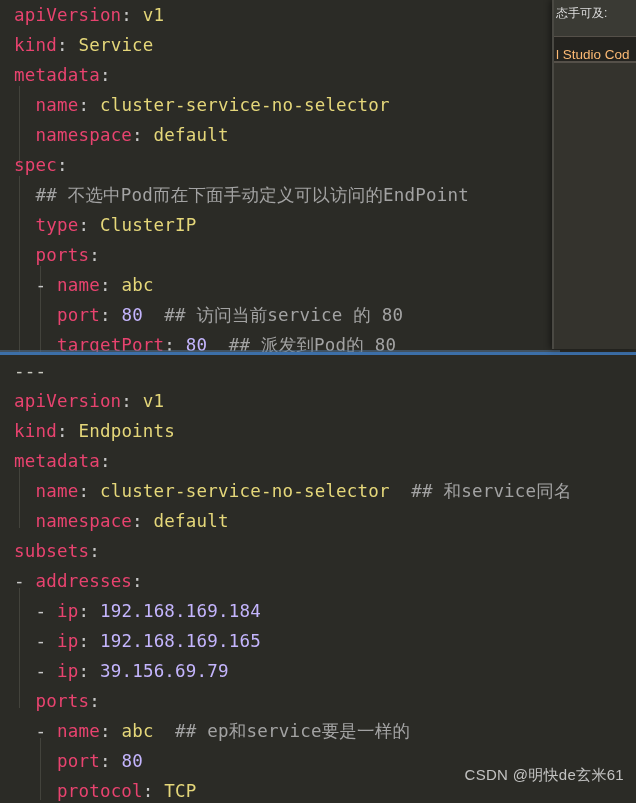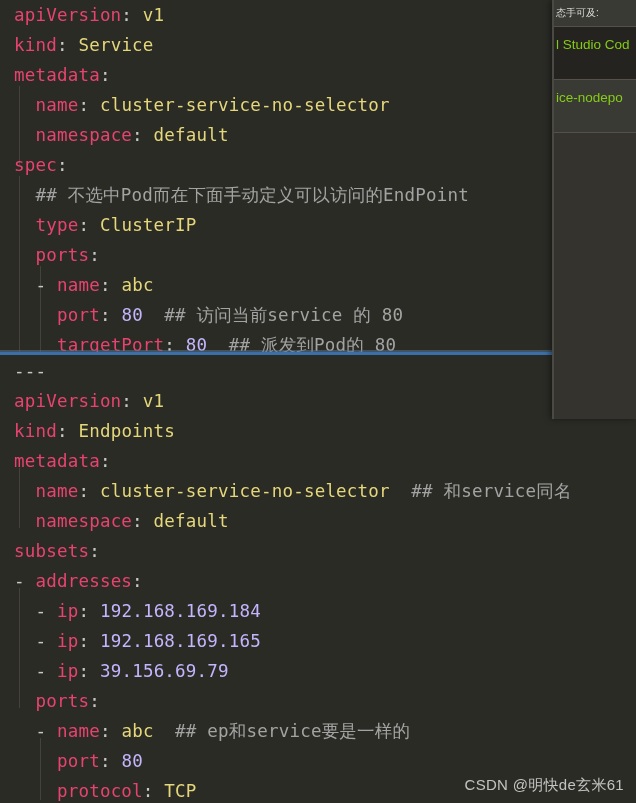--- a/index.html
+++ b/index.html
@@ -83,59 +83,59 @@
     position: absolute;
     left: 552px;
     top: 0px;
     width: 84px;
     background: #3a3a34;
     font-family: "Liberation Sans", sans-serif;
     box-shadow: -2px 0 6px rgba(0,0,0,.45);
     overflow: hidden;
   }
   .ov-header {
-    height: 26px;
+    height: 36px;
     line-height: 26px;
     padding-left: 4px;
-    font-size: 10px;
+    font-size: 12px;
     color: #dcdcdc;
     background: #3a3a34;
     white-space: nowrap;
     overflow: hidden;
   }
   .ov-divider {
     height: 1px;
     background: #555049;
   }
   .ov-item {
-    height: 52px;
+    height: 24px;
     line-height: 36px;
     padding-left: 4px;
     font-size: 13.5px;
-    color: #84cc16;
+    color: #fdba74;
     white-space: nowrap;
     overflow: hidden;
   }
   .ov-item.sel { background: #24231f; }
   .ov-body {
     height: 286px;
     background: #34332d;
   }
   .ov-left-edge {
     position: absolute;
     left: 0; top: 0;
     width: 2px; height: 100%;
     background: #4a4943;
   }
 
   
   #watermark {
     position: absolute;
     right: 12px;
-    bottom: 8px;
+    bottom: 18px;
     font-family: "Liberation Sans", sans-serif;
     font-size: 15px;
     color: #cfcfcf;
     letter-spacing: .3px;
     white-space: nowrap;
     opacity: .92;
   }
 </style>
 </head>
 <body>
@@ -158,20 +158,19 @@
     <div class="guide" style="left:28px; top:382px; height:62px;"></div>
     <div class="code pad-left" id="bottom-code"><div class="line"><span></span><span class="d">---</span></div><div class="line"><span></span><span class="k">apiVersion</span><span class="p">:</span><span class="s"> v1</span></div><div class="line"><span></span><span class="k">kind</span><span class="p">:</span><span class="s"> Endpoints</span></div><div class="line"><span></span><span class="k">metadata</span><span class="p">:</span></div><div class="line"><span>  </span><span class="k">name</span><span class="p">:</span><span class="s"> cluster-service-no-selector</span><span class="c">  ## 和service同名</span></div><div class="line"><span>  </span><span class="k">namespace</span><span class="p">:</span><span class="s"> default</span></div><div class="line"><span></span><span class="k">subsets</span><span class="p">:</span></div><div class="line"><span></span><span class="p">- </span><span class="k">addresses</span><span class="p">:</span></div><div class="line"><span>  </span><span class="p">- </span><span class="k">ip</span><span class="p">:</span><span class="p"> </span><span class="n">192.168.169.184</span></div><div class="line"><span>  </span><span class="p">- </span><span class="k">ip</span><span class="p">:</span><span class="p"> </span><span class="n">192.168.169.165</span></div><div class="line"><span>  </span><span class="p">- </span><span class="k">ip</span><span class="p">:</span><span class="p"> </span><span class="n">39.156.69.79</span></div><div class="line"><span>  </span><span class="k">ports</span><span class="p">:</span></div><div class="line"><span>  </span><span class="p">- </span><span class="k">name</span><span class="p">:</span><span class="s"> abc</span><span class="c">  ## ep和service要是一样的</span></div><div class="line"><span>    </span><span class="k">port</span><span class="p">:</span><span class="p"> </span><span class="n">80</span></div><div class="line"><span>    </span><span class="k">protocol</span><span class="p">:</span><span class="s"> TCP</span></div></div>
   </div>
 
   <div id="overlay">
     <div class="ov-left-edge"></div>
     <div class="ov-header">态手可及:</div>
     <div class="ov-divider"></div>
     <div class="ov-item sel">l Studio Cod</div>
     <div class="ov-divider"></div>
-    <div class="ov-item">ice-nodepo</div>
     <div class="ov-divider"></div>
     <div class="ov-body"></div>
   </div>
 
   <div id="watermark">CSDN @明快de玄米61</div>
 
 </div>
 
 </body></html>

